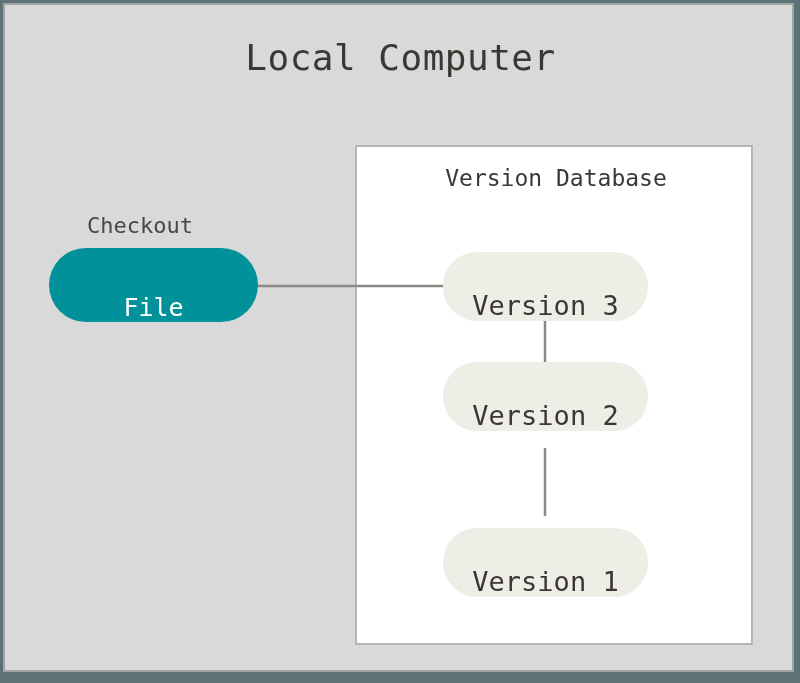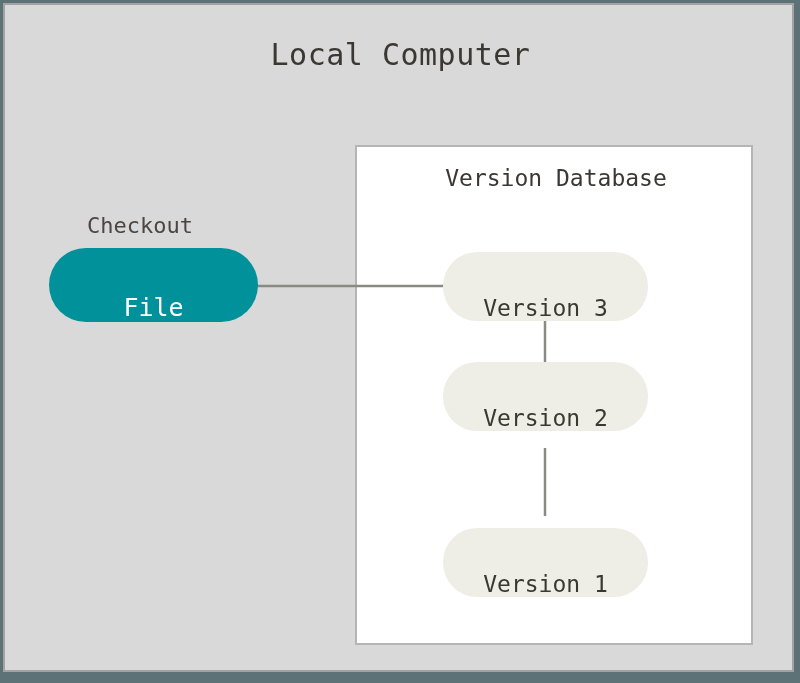--- a/index.html
+++ b/index.html
@@ -32,21 +32,21 @@
     border: 2px solid #a3a3a3;
     box-sizing: border-box;
   }
 
   .outer-title {
     position: absolute;
     left: 0;
     top: 32px;
     width: 791px;
     text-align: center;
-    font-size: 30px;
+    font-size: 36px;
     color: #3b3733;
     letter-spacing: 0.5px;
     white-space: pre;
   }
 
   
   .checkout-label {
     position: absolute;
     left: 82px;
     top: 160px;
@@ -110,21 +110,21 @@
     font-size: 25px;
   }
 
   .node-version {
     left: 443px;
     width: 205px;
     height: 69px;
     background: #eeeee6;
     color: #3b3733;
     border-radius: 34px;
-    font-size: 23px;
+    font-size: 27px;
   }
 
   .node-v3 { top: 252px; }
   .node-v2 { top: 362px; }
   .node-v1 { top: 512px; margin-top: 16px; }
 </style>
 </head>
 <body>
 
 <div id="diagram-root">

